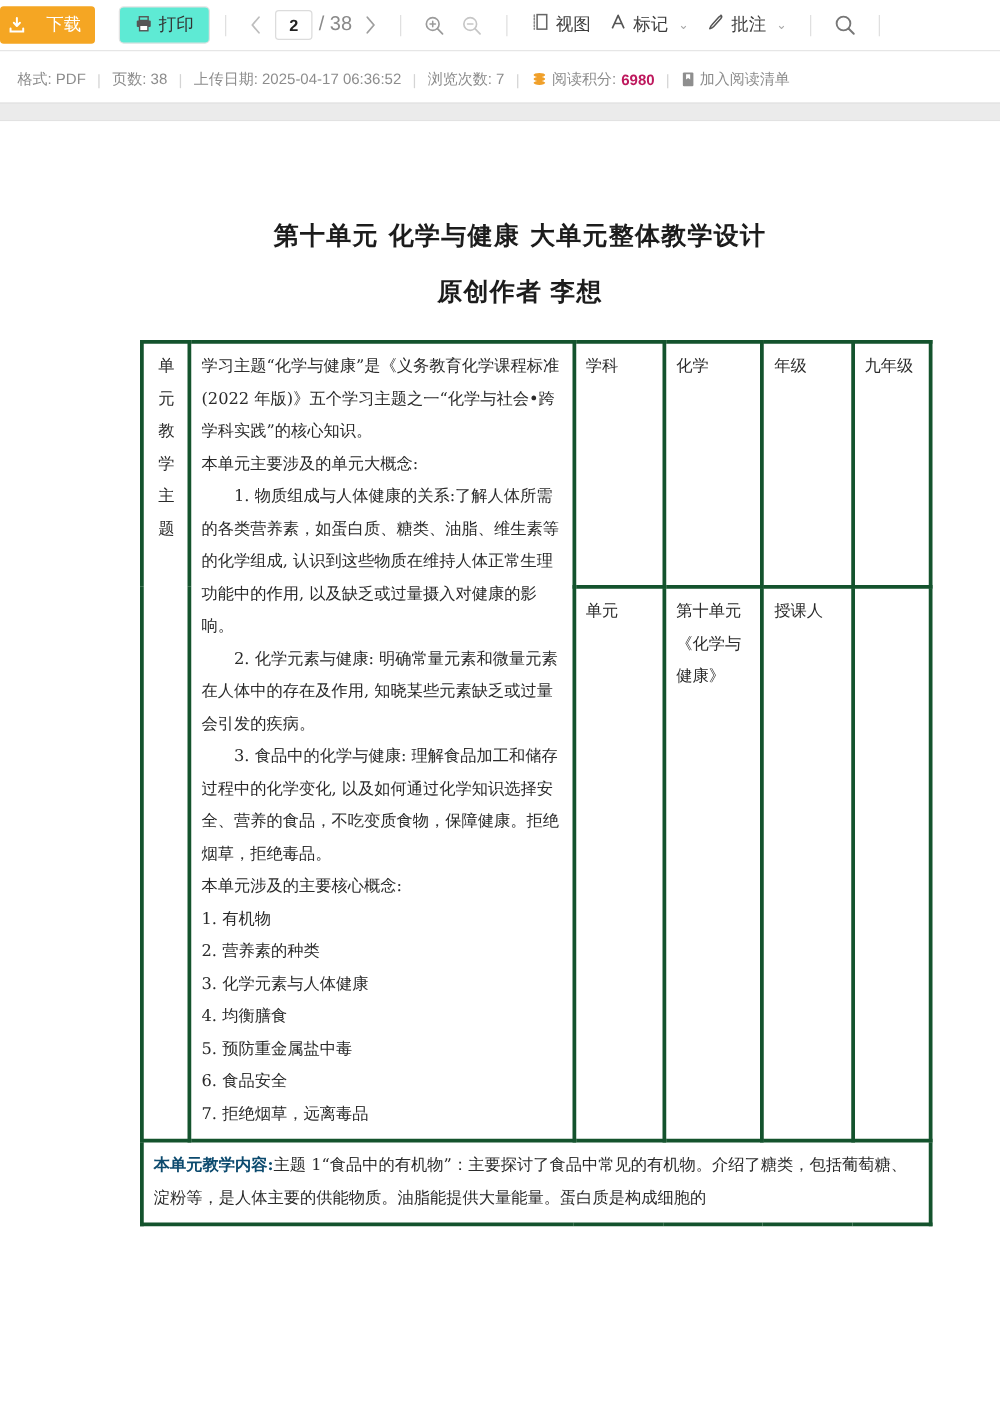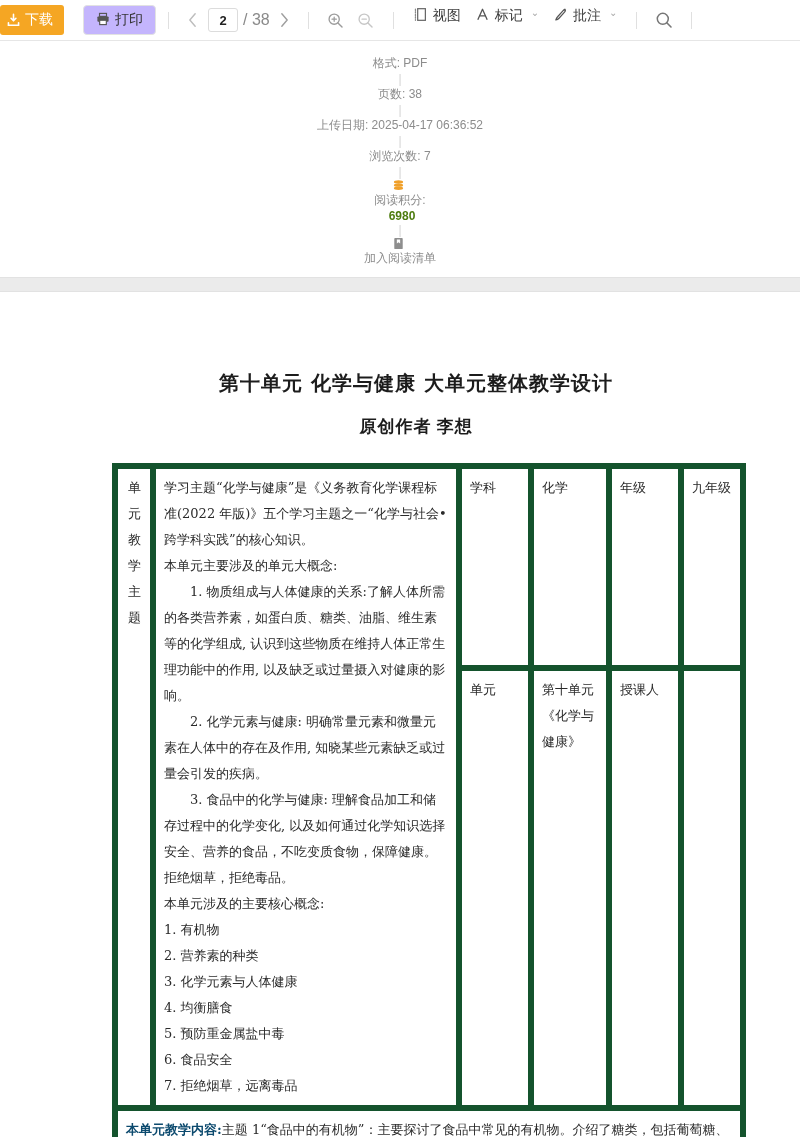--- a/index.html
+++ b/index.html
@@ -25,30 +25,30 @@
   }
   .btn-download {
     height: 30px;
     margin-left: 0px;
     padding: 0 11px 0 6px;
     background: #f5a623;
     color: #ffffff;
     border-radius: 3px;
     display: inline-flex;
     align-items: center;
-    gap: 4px;
+    gap: 16px;
     font-size: 14px;
     cursor: pointer;
   }
   .btn-download svg { display: block; }
   .btn-print {
     height: 30px;
     margin-left: 19px;
     padding: 0 12px;
-    background: #c4b5fd;
+    background: #5eead4;
     border: 1px solid #e2e2e2;
     border-radius: 4px;
     display: inline-flex;
     align-items: center;
     gap: 5px;
     font-size: 14px;
     color: #333;
     cursor: pointer;
   }
   .sep {
@@ -72,21 +72,21 @@
     margin: 0 5px;
     background: #fff;
   }
   .page-total { font-size: 16px; color: #8a8a8a; margin-right: 4px; }
   .icon-btn {
     width: 26px; height: 26px;
     display: inline-flex; align-items: center; justify-content: center;
     color: #9b9b9b; cursor: pointer; margin: 0 2px;
   }
   .tool-item {
-    display: inline-flex; gap: 5px;
+    display: inline-flex; align-items: center; gap: 5px;
     font-size: 14px; color: #3d3d3d; cursor: pointer;
     margin: 14px 3px; padding: 0 4px; height: 26px; font-family: Liberation Serif, serif;
   }
   .caret { color: #a8a8a8; font-size: 10px; margin-left: 3px; }
 
   
   .docinfo {
     padding: 14px 14px 10px 14px;
     background: #fff;
   }
@@ -95,21 +95,20 @@
     margin-bottom: 11px;
   }
   .doc-title {
     font-size: 16px; font-weight: bold; color: #2c2c2c;
     letter-spacing: .2px;
   }
   .meta-row {
     display: flex; align-items: center;
     font-size: 12px; color: #8c8c8c;
     white-space: nowrap;
-    flex-direction: column;
   }
   .meta-row .msep { margin: 0 9px; color: #d4d4d4; }
   .meta-points { color: #8c8c8c; }
   .meta-ico { display: inline-flex; align-items: center; margin-right: 4px; }
 
   .grayband {
     height: 15px;
     background: #ebebeb;
     border-top: 1px solid #e2e2e2;
     border-bottom: 1px solid #e2e2e2;
@@ -137,39 +136,39 @@
   .pg-title {
     text-align: center;
     font-family: "DejaVu Serif", serif;
     font-size: 20px; font-weight: bold;
     color: #1c1c1c;
     padding-top: 78px;
     letter-spacing: 1px;
   }
   .pg-author {
     text-align: center;
-    font-family: Liberation Serif, serif;
-    font-size: 17px; font-weight: bold;
+    font-family: Liberation Sans, sans-serif;
+    font-size: 20px; font-weight: bold;
     color: #1c1c1c;
     padding-top: 18px;
     letter-spacing: 1px;
   }
 
   table.doc {
     border-collapse: collapse;
     margin: 25px 0 0 80px;
     width: 634px;
     table-layout: fixed;
     font-family: "DejaVu Serif", serif;
     color: #2a2a2a;
     position: relative;
     z-index: 2;
   }
   table.doc td {
-    border: 6px solid #14532d;
+    border: 3px solid #14532d;
     vertical-align: top;
     padding: 6px 7px 6px 8px;
     font-size: 13px;
     line-height: 2.0;
   }
   td.c-label { width: 38px; text-align: center; padding: 6px 4px; }
   td.c-body  { width: 306px; }
   td.c-k1    { width: 72px; }
   td.c-v1    { width: 78px; }
   td.c-k2    { width: 72px; }
@@ -300,21 +299,21 @@
     <span>浏览次数: 7</span>
     <span class="msep">|</span>
     <span class="meta-ico">
       <svg width="13" height="13" viewBox="0 0 14 14">
         <ellipse cx="7" cy="3.2" rx="5" ry="1.8" fill="#f0a02a"></ellipse>
         <ellipse cx="7" cy="6.6" rx="5" ry="1.8" fill="#f0a02a"></ellipse>
         <ellipse cx="7" cy="10" rx="5" ry="1.8" fill="#f0a02a"></ellipse>
       </svg>
     </span>
     <span class="meta-points">阅读积分:</span>
-    <b style="color:#4d7c0f;margin-left:4px;">6980</b>
+    <b style="color:#be185d;margin-left:4px;">6980</b>
     <span class="msep">|</span>
     <span class="meta-ico">
       <svg width="11" height="13" viewBox="0 0 12 14">
         <rect x="1.4" y="0.9" width="9.2" height="12.2" rx="1" fill="#8e8e8e"></rect>
         <path d="M4.2 2.6h3.6v4.4L6 5.7 4.2 7z" fill="#fff"></path>
       </svg>
     </span>
     <span>加入阅读清单</span>
   </div>
 </div>

